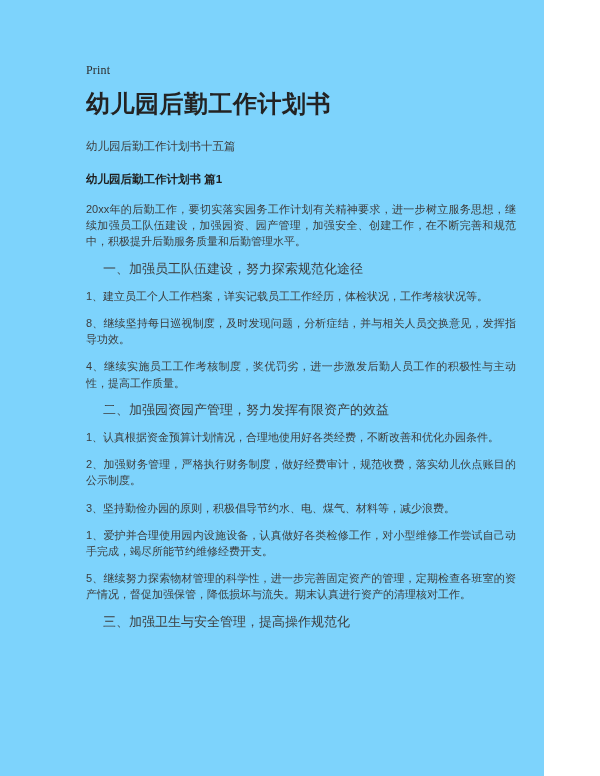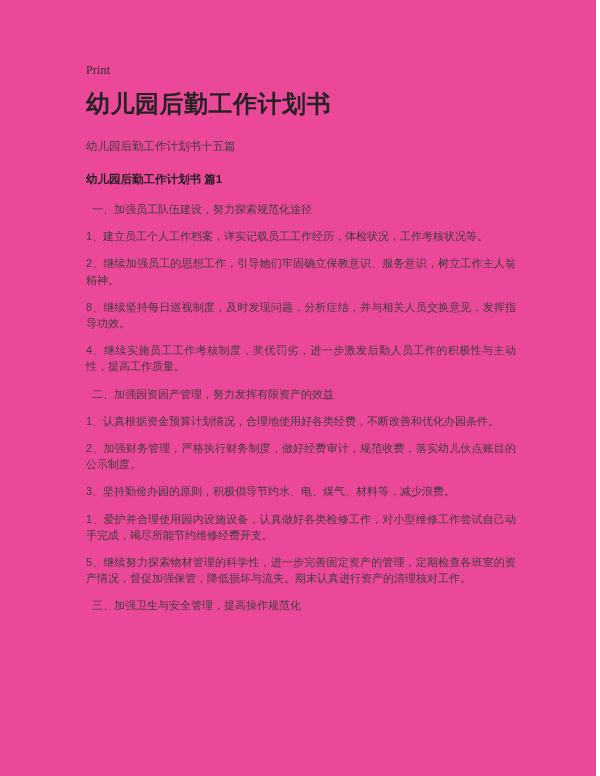--- a/index.html
+++ b/index.html
@@ -13,23 +13,23 @@
     position: relative;
     overflow: hidden;
     font-family: "Liberation Sans", "DejaVu Sans", sans-serif;
     color: #3a3a3a;
     -webkit-font-smoothing: antialiased;
   }
   .page {
     position: absolute;
     left: 0;
     top: 0;
-    width: 596px;
+    width: 544px;
     height: 776px;
-    background: #ec4899;
+    background: #7dd3fc;
   }
   .print-link {
     position: absolute;
     left: 86px;
     top: 63px;
     font-family: "Liberation Serif", "DejaVu Serif", serif;
     font-size: 12px;
     line-height: 14px;
     color: #2e2e2e;
     letter-spacing: 0.2px;
@@ -65,45 +65,45 @@
   }
   .para {
     font-size: 11px;
     line-height: 16.2px;
     color: #3d3d3d;
     margin: 0 0 11px 0;
     text-align: justify;
     text-justify: inter-ideograph;
   }
   .section-head {
-    font-size: 11px;
+    font-size: 13px;
     line-height: 16.2px;
     color: #3d3d3d;
-    margin: 0 0 11px 6px;
+    margin: 0 0 11px 17px;
   }
 </style>
 </head>
 <body>
 
 <div class="page">
 
   <div class="print-link">Print</div>
 
   <div class="doc">
 
     <h1 class="doc-title">幼儿园后勤工作计划书</h1>
 
     <p class="doc-subtitle">幼儿园后勤工作计划书十五篇</p>
 
     <p class="doc-heading">幼儿园后勤工作计划书 篇1</p>
 
     <div id="blocks">
+        <p class="para">20xx年的后勤工作，要切实落实园务工作计划有关精神要求，进一步树立服务思想，继续加强员工队伍建设，加强园资、园产管理，加强安全、创建工作，在不断完善和规范中，积极提升后勤服务质量和后勤管理水平。</p>
         <p class="section-head">一、加强员工队伍建设，努力探索规范化途径</p>
         <p class="para">1、建立员工个人工作档案，详实记载员工工作经历，体检状况，工作考核状况等。</p>
-        <p class="para">2、继续加强员工的思想工作，引导她们牢固确立保教意识、服务意识，树立工作主人翁精神。</p>
         <p class="para">8、继续坚持每日巡视制度，及时发现问题，分析症结，并与相关人员交换意见，发挥指导功效。</p>
         <p class="para">4、继续实施员工工作考核制度，奖优罚劣，进一步激发后勤人员工作的积极性与主动性，提高工作质量。</p>
         <p class="section-head">二、加强园资园产管理，努力发挥有限资产的效益</p>
         <p class="para">1、认真根据资金预算计划情况，合理地使用好各类经费，不断改善和优化办园条件。</p>
         <p class="para">2、加强财务管理，严格执行财务制度，做好经费审计，规范收费，落实幼儿伙点账目的公示制度。</p>
         <p class="para">3、坚持勤俭办园的原则，积极倡导节约水、电、煤气、材料等，减少浪费。</p>
         <p class="para">1、爱护并合理使用园内设施设备，认真做好各类检修工作，对小型维修工作尝试自己动手完成，竭尽所能节约维修经费开支。</p>
         <p class="para">5、继续努力探索物材管理的科学性，进一步完善固定资产的管理，定期检查各班室的资产情况，督促加强保管，降低损坏与流失。期末认真进行资产的清理核对工作。</p>
         <p class="section-head">三、加强卫生与安全管理，提高操作规范化</p>
       </div>

